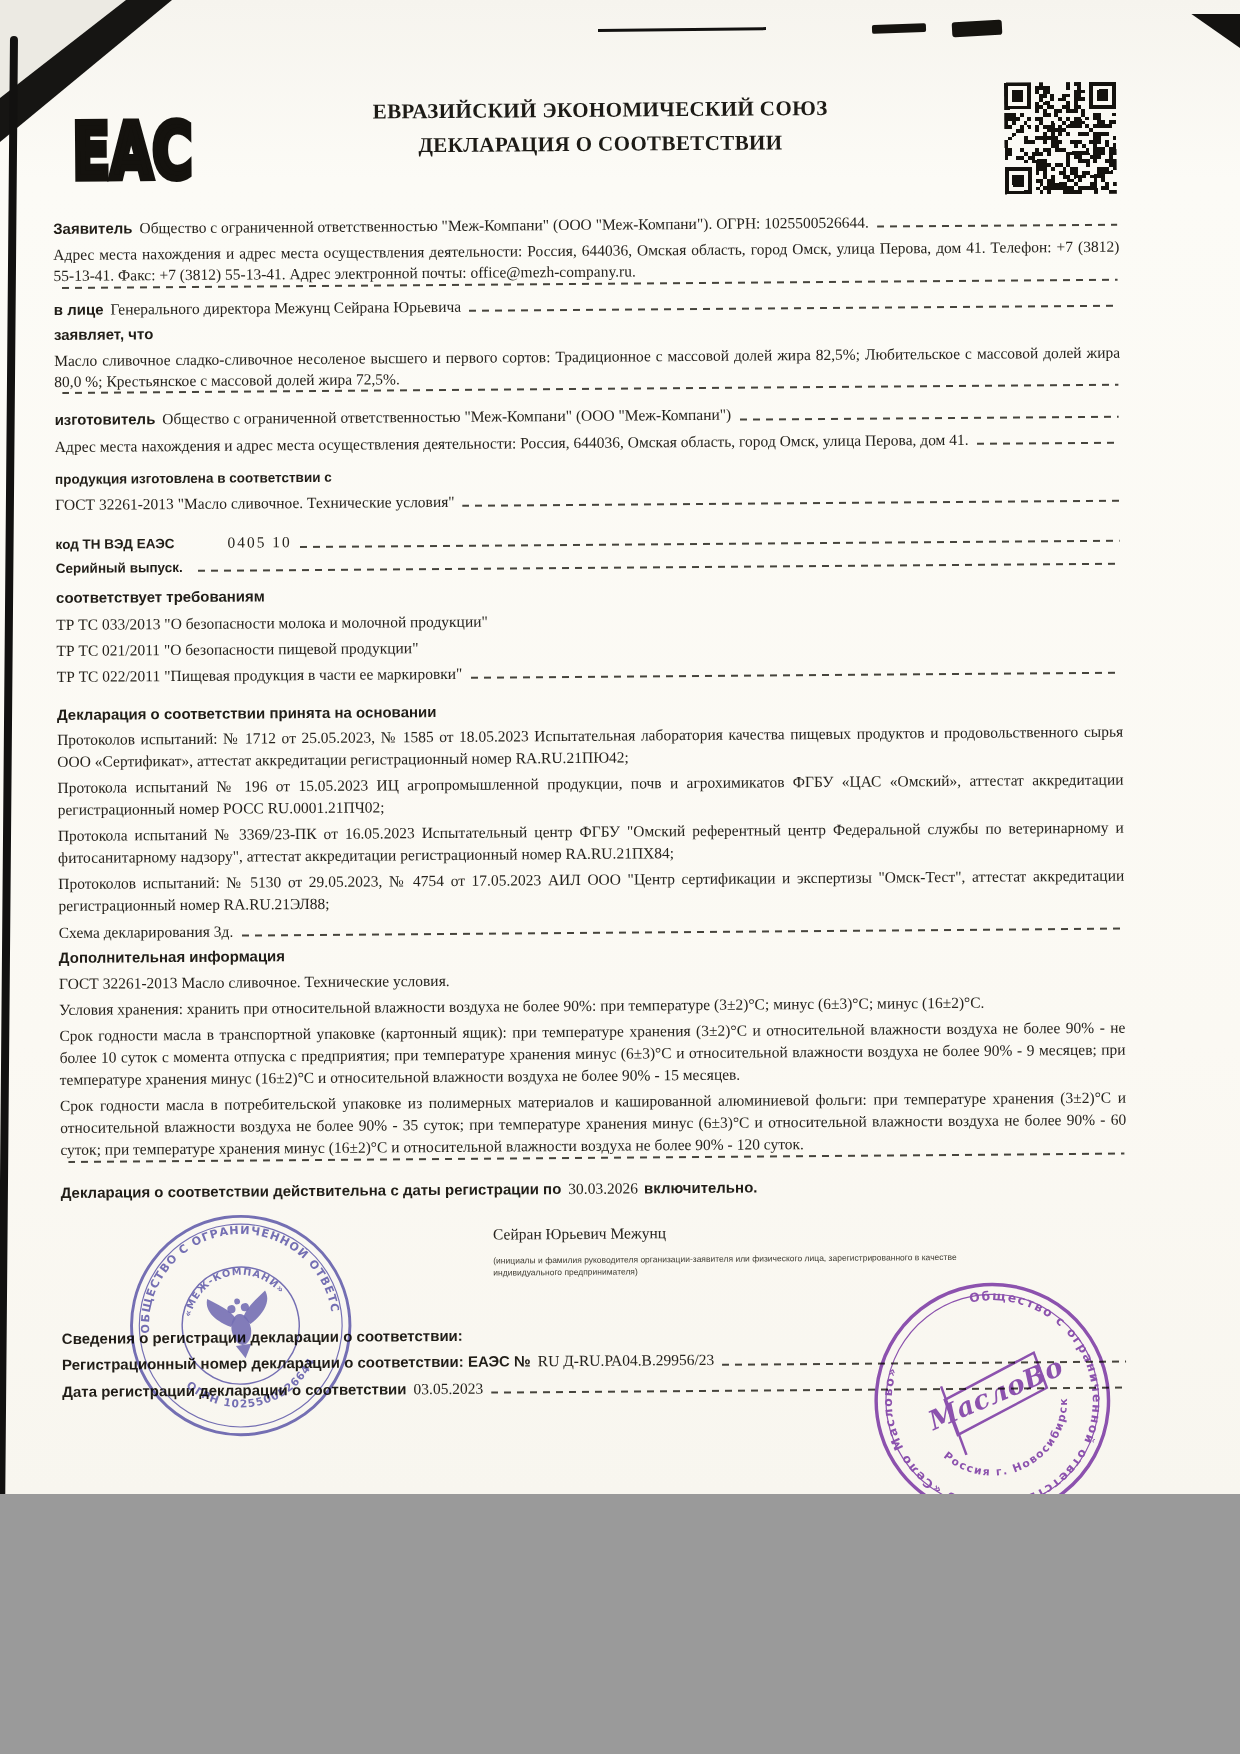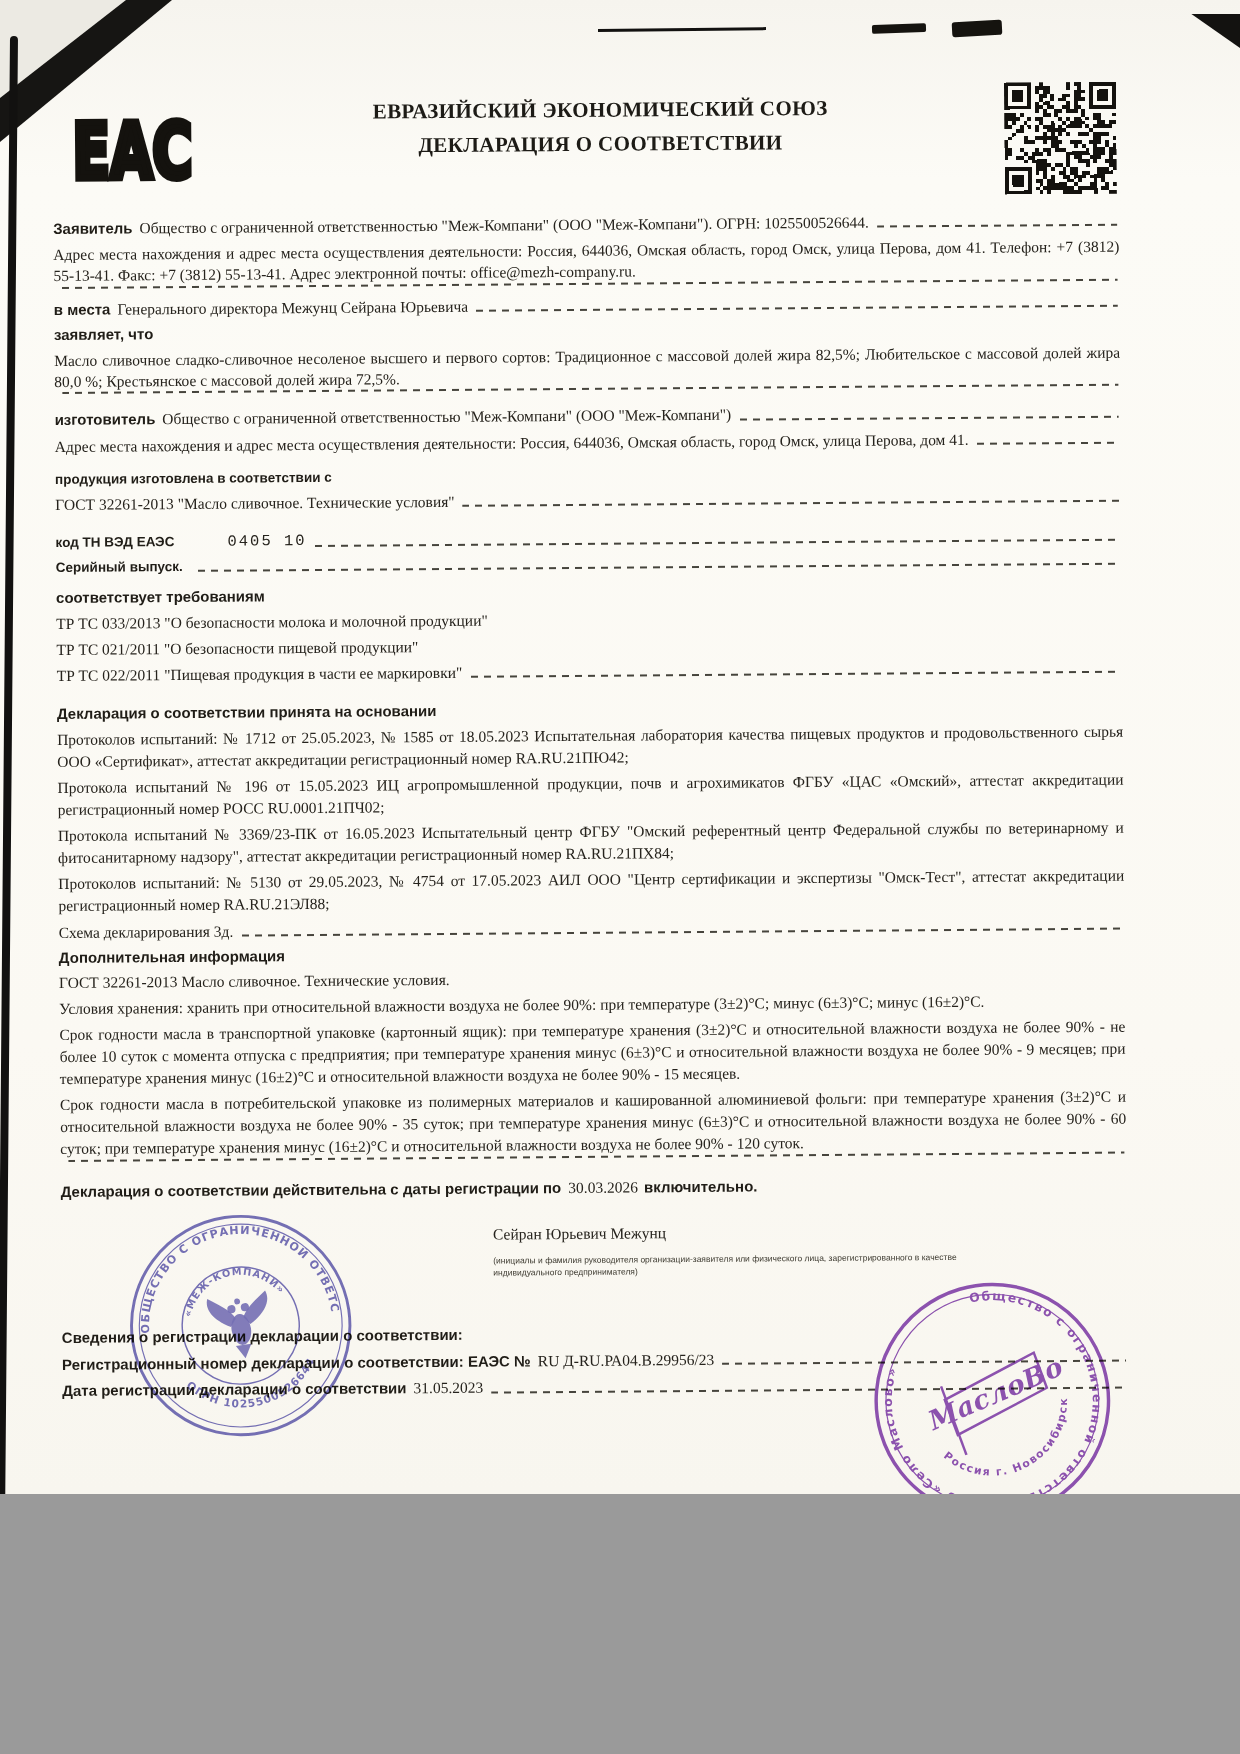--- a/index.html
+++ b/index.html
@@ -31,21 +31,21 @@
   .t2{margin-top:9px;}
   .qr{width:112px;height:112px;flex:0 0 auto;margin:2px 2px 0 0;}
   
   .f{display:flex;flex-wrap:wrap;align-items:baseline;margin-top:5px;font-size:15.5px;
         line-height:1.36;}
   .lbl{font-family:"Liberation Sans","DejaVu Sans",sans-serif;font-weight:bold;font-size:15px;
         margin-right:7px;color:#201d17;white-space:nowrap;}
   .lbl-sm{font-size:13.5px;}
   .txt{font-family:"Liberation Serif","DejaVu Serif",serif;min-width:0;flex:0 1 auto;
         text-align:justify;}
-  .code{margin-left:46px;letter-spacing:2px;font-family:Liberation Mono, monospace;}
+  .code{margin-left:46px;letter-spacing:2px;}
   .fill{flex:1 1 70px;min-width:50px;height:2px;align-self:flex-end;margin:0 2px 5px 8px;
         background-image:repeating-linear-gradient(90deg,#46443c 0 7px,transparent 7px 13px);}
   .para{margin-top:4px;line-height:1.42;}
   .gap-s{margin-top:10px;} .gap-m{margin-top:14px;} .gap-l{margin-top:18px;}
   .validity .lbl{white-space:normal;}
   
   .sig{margin-top:26px;margin-left:432px;}
   .sig-name{font-size:15.5px;}
   .sig-note{margin-top:12px;width:510px;font-family:"Liberation Sans","DejaVu Sans",sans-serif;
         font-size:8.5px;color:#3d3a30;line-height:1.4;}
@@ -418,21 +418,21 @@
     <div class="f gap-m">
       <span class="lbl">Заявитель</span>
       <span class="txt">Общество с ограниченной ответственностью "Меж-Компани" (ООО "Меж-Компани"). ОГРН: 1025500526644.</span>
       <span class="fill"></span>
     </div>
     <div class="f">
       <span class="txt">Адрес места нахождения и адрес места осуществления деятельности: Россия, 644036, Омская область, город Омск, улица Перова, дом 41. Телефон: +7 (3812) 55-13-41. Факс: +7 (3812) 55-13-41. Адрес электронной почты: office@mezh-company.ru.</span>
       <span class="fill"></span>
     </div>
     <div class="f">
-      <span class="lbl">в места</span>
+      <span class="lbl">в лице</span>
       <span class="txt">Генерального директора Межунц Сейрана Юрьевича</span>
       <span class="fill"></span>
     </div>
 
     <div class="f">
       <span class="lbl">заявляет, что</span>
     </div>
     <div class="f">
       <span class="txt">Масло сливочное сладко-сливочное несоленое высшего и первого сортов: Традиционное с массовой долей жира 82,5%; Любительское с массовой долей жира 80,0 %; Крестьянское с массовой долей жира 72,5%.</span>
       <span class="fill"></span>
@@ -532,21 +532,21 @@
       <div class="f">
         <span class="lbl">Сведения о регистрации декларации о соответствии:</span>
       </div>
       <div class="f">
         <span class="lbl">Регистрационный номер декларации о соответствии: ЕАЭС №</span>
         <span class="txt">RU Д-RU.РА04.В.29956/23</span>
         <span class="fill"></span>
       </div>
       <div class="f">
         <span class="lbl">Дата регистрации декларации о соответствии</span>
-        <span class="txt">31.05.2023</span>
+        <span class="txt">03.05.2023</span>
         <span class="fill"></span>
       </div>
     </div>
 
     <svg class="stamp stamp-left" viewBox="0 0 240 240">
       <defs>
         <path id="arcT" d="M 26,120 A 94,94 0 0 1 214,120"></path>
         <path id="arcB" d="M 36,120 A 84,84 0 0 0 204,120"></path>
         <path id="arcIn" d="M 68,120 A 52,52 0 0 1 172,120"></path>
       </defs>

